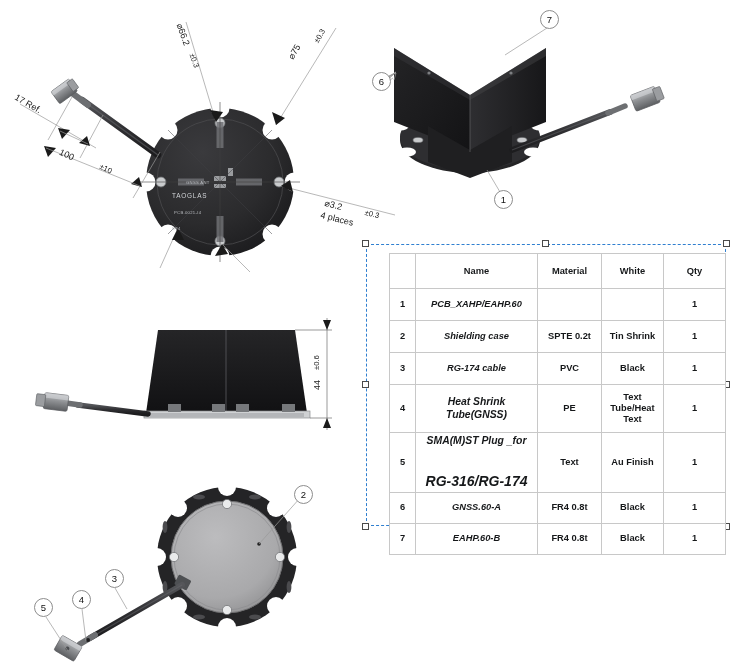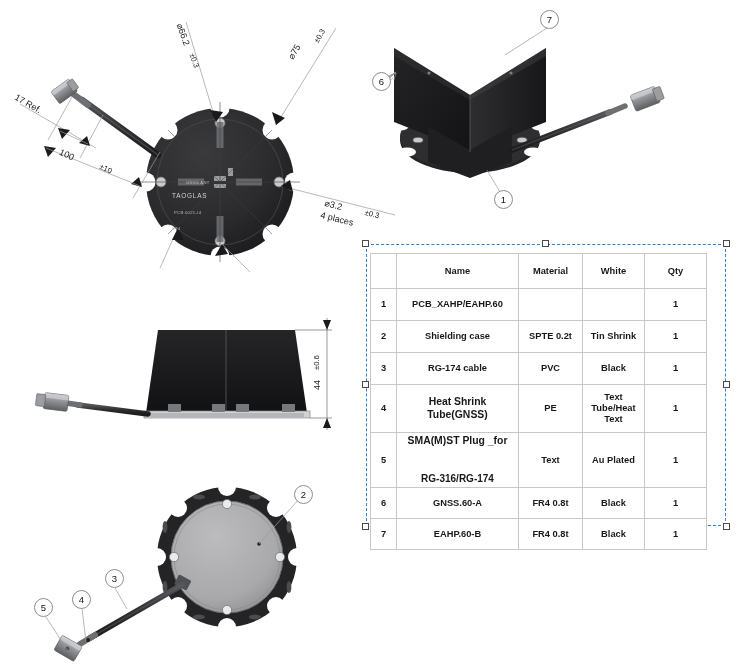--- a/index.html
+++ b/index.html
@@ -30,47 +30,47 @@
   .h-tl{left:-4px;top:-4px;}
   .h-tc{left:50%;margin-left:-4px;top:-4px;}
   .h-tr{right:-4px;top:-4px;}
   .h-ml{left:-4px;top:50%;margin-top:-4px;}
   .h-mr{right:-4px;top:50%;margin-top:-4px;}
   .h-bl{left:-4px;bottom:-4px;}
   .h-bc{left:50%;margin-left:-4px;bottom:-4px;}
   .h-br{right:-4px;bottom:-4px;}
 
   #bom-table{
-    position:absolute;left:4px;top:9px;width:336px;
+    position:absolute;left:23px;top:9px;width:336px;
     border-collapse:collapse;
     background:#fff;
     table-layout:fixed;
   }
   #bom-table td,#bom-table th{
     border:1px solid #c8c8c8;
     text-align:center;
     vertical-align:middle;
     font-size:9.3px;
     font-weight:bold;
     color:#16181a;
     padding:2px 2px;
     line-height:1.18;
   }
   #bom-table th{font-weight:bold;}
   .col-idx{width:26px;}
   .col-name{width:122px;}
   .col-mat{width:64px;}
   .col-fin{width:62px;}
   .col-qty{width:62px;}
-  .cell-name{text-align:left;padding-left:7px;}
+  .cell-name{text-align:left;padding-left:7px;font-style:italic;}
   .cell-idx{font-weight:bold;font-size:9px;}
   .cell-qty{font-size:17px;font-weight:normal;font-family:"Liberation Sans",sans-serif;}
   .th-qty{font-size:16px;font-weight:normal;}
   .name-big{font-size:10.4px;}
-  .name-small{font-size:10px;margin-top:26px;}
+  .name-small{font-size:14px;margin-top:26px;}
 
   
   .lbl{
     position:absolute;
     font-size:9px;
     color:#1a1a1a;
     white-space:nowrap;
     font-family:"Liberation Sans",sans-serif;
   }
   .lbl-sm{font-size:7.6px;}
@@ -521,21 +521,21 @@
           </td>
           <td class="cell-qty">1</td>
         </tr>
         <tr style="height:38px;">
           <td class="cell-idx">5</td>
           <td class="cell-name">
             <div class="name-big">SMA(M)ST Plug _for</div>
             <div class="name-small">RG-316/RG-174</div>
           </td>
           <td>Text</td>
-          <td>Au Plated</td>
+          <td>Au Finish</td>
           <td class="cell-qty">1</td>
         </tr>
         <tr style="height:31px;">
           <td class="cell-idx">6</td>
           <td class="cell-name name-big">GNSS.60-A</td>
           <td>FR4 0.8t</td>
           <td>Black</td>
           <td class="cell-qty">1</td>
         </tr>
         <tr style="height:31px;">

